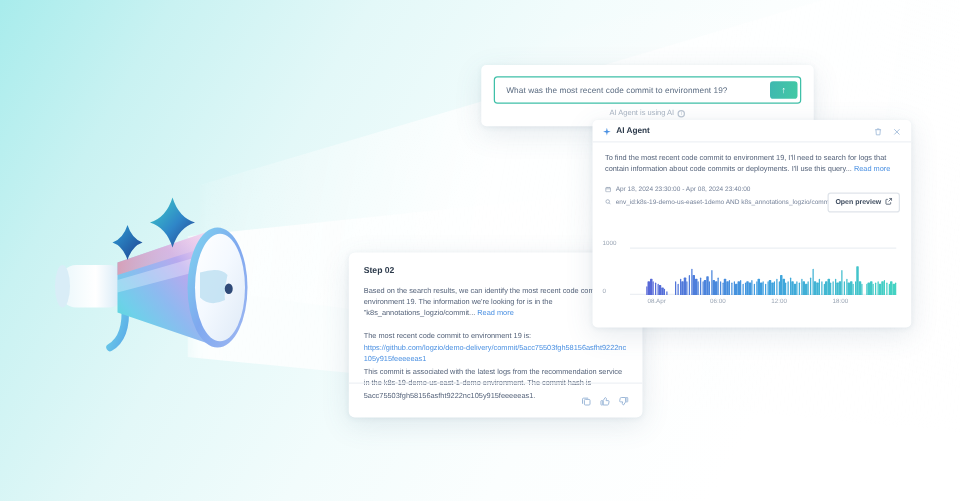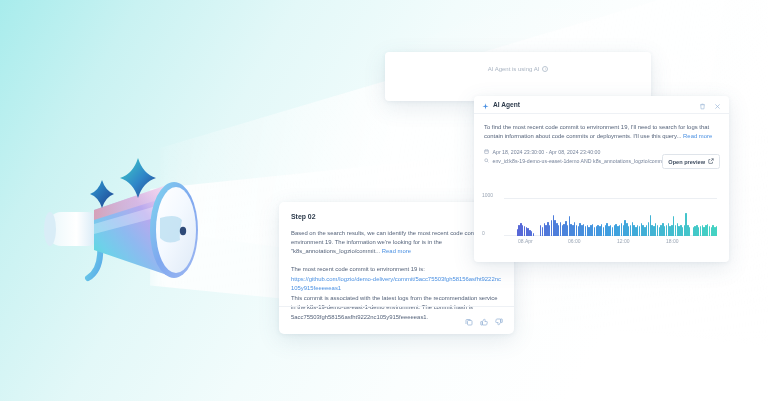--- a/index.html
+++ b/index.html
@@ -195,20 +195,24 @@
 
     <path d="M118 78 q16 -5 22 2 q-3 14 -2 20 q-12 6 -20 -2 Z" fill="#bfe0f2" opacity=".85"></path>
     <ellipse cx="141" cy="91" rx="3.2" ry="4.2" fill="#2f4a78"></ellipse>
 
     <path d="M96 18 q5 16 18 20 q-13 4 -18 20 q-5 -16 -18 -20 q13 -4 18 -20 Z" fill="url(#gStarB)"></path>
     <path d="M60 40 q3.5 11 12 14 q-8.5 3 -12 14 q-3.5 -11 -12 -14 q8.5 -3 12 -14 Z" fill="url(#gStarA)"></path>
   </svg>
 </div>
 
 <div class="card" id="search-card">
+  <div id="search-box">
+    <input id="search-input" type="text" value="What was the most recent code commit to environment 19?" placeholder="Ask a question..." style="">
+    <button id="search-submit">↑</button>
+  </div>
   <div id="using-ai">
     <span>AI Agent is using AI</span>
     <span class="info-ring">i</span>
   </div>
 </div>
 
 <div class="card" id="step-card">
   <div id="step-title">Step 02</div>
 
   <div class="body-txt">

